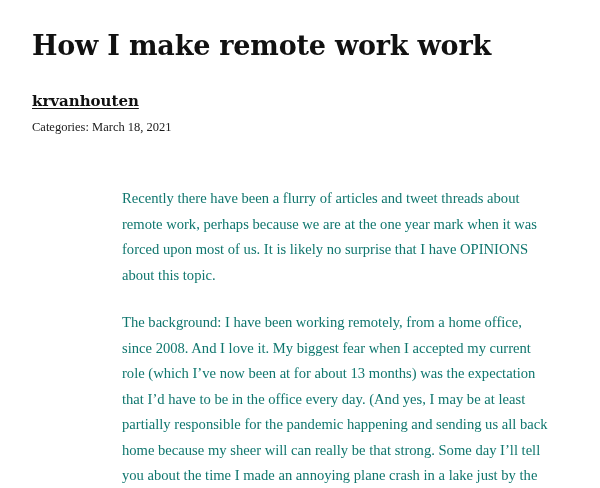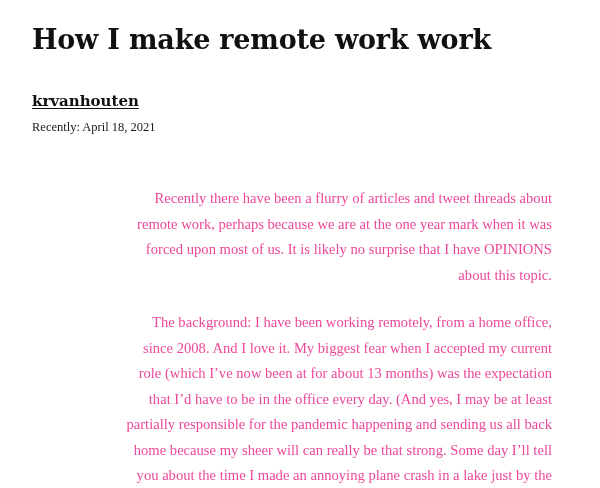--- a/index.html
+++ b/index.html
@@ -19,21 +19,21 @@
     position: relative;
     width: 600px;
     height: 488px;
     box-sizing: border-box;
     padding: 0;
   }
   .post-title {
     margin: 0;
     position: absolute;
     left: 32px;
-    top: 24px;
+    top: 30px;
     font-family: "DejaVu Serif", serif;
     font-size: 27px;
     font-weight: 700;
     letter-spacing: -0.2px;
     line-height: 1.2;
     color: #111111;
   }
   .byline {
     position: absolute;
     left: 32px;
@@ -72,42 +72,42 @@
     position: absolute;
     left: 122px;
     top: 186px;
     width: 430px;
   }
   .content p {
     margin: 0 0 22px 0;
     font-family: "Liberation Serif", serif;
     font-size: 14.6px;
     line-height: 25.5px;
-    color: #ec4899;
-    text-align: right;
+    color: #0f766e;
+    text-align: left;
   }
   .content p:last-child {
     margin-bottom: 0;
   }
 </style>
 </head>
 <body>
 
 <div class="page">
 
   <h1 class="post-title">How I make remote work work</h1>
 
   <div class="byline">
     <a class="author-link">krvanhouten</a>
   </div>
 
   <div class="meta">
     <div class="meta-row">
-      <span class="meta-label">Recently:</span>
-      <span>April 18, 2021</span>
+      <span class="meta-label">Categories:</span>
+      <span>March 18, 2021</span>
     </div>
   </div>
 
   <div class="content">
     <p>Recently there have been a flurry of articles and tweet threads about remote work, perhaps because we are at the one year mark when it was forced upon most of us. It is likely no surprise that I have OPINIONS about this topic.</p>
     <p>The background: I have been working remotely, from a home office, since 2008. And I love it. My biggest fear when I accepted my current role (which I’ve now been at for about 13 months) was the expectation that I’d have to be in the office every day. (And yes, I may be at least partially responsible for the pandemic happening and sending us all back home because my sheer will can really be that strong. Some day I’ll tell you about the time I made an annoying plane crash in a lake just by the power of negative thinking.)</p>
   </div>
 
 </div>
 

